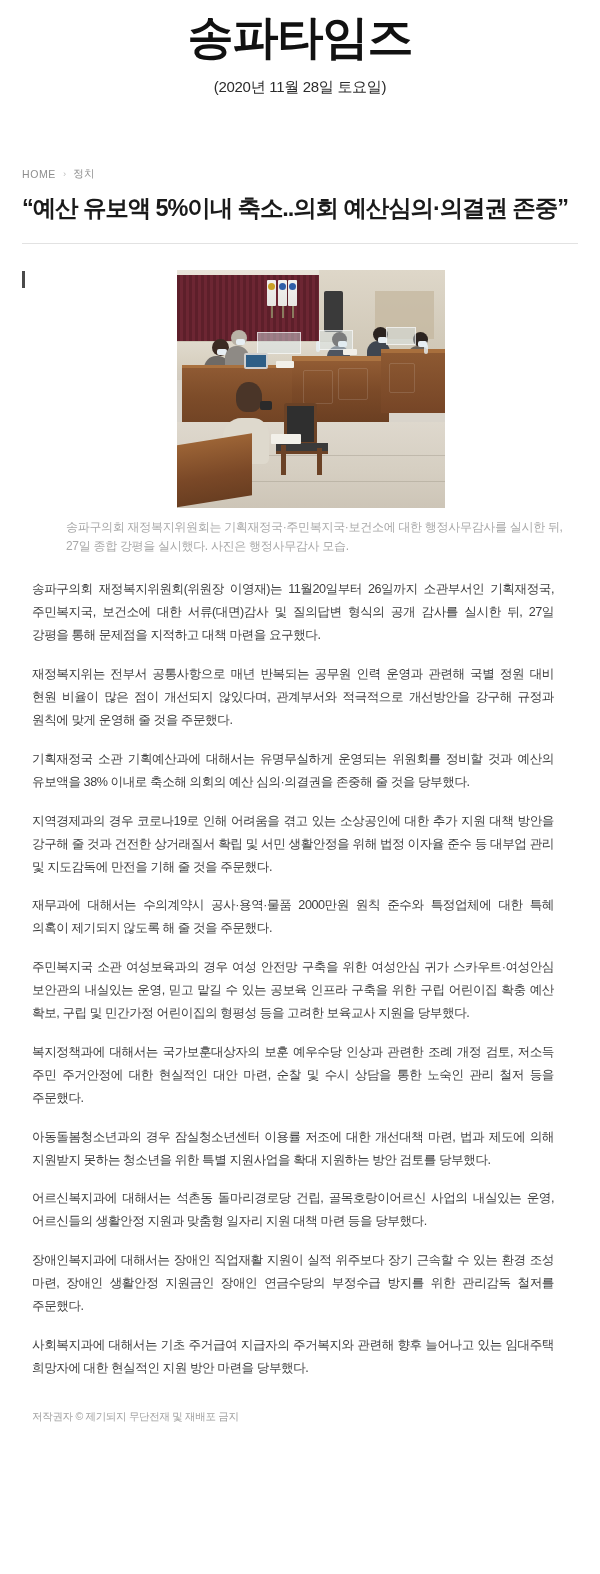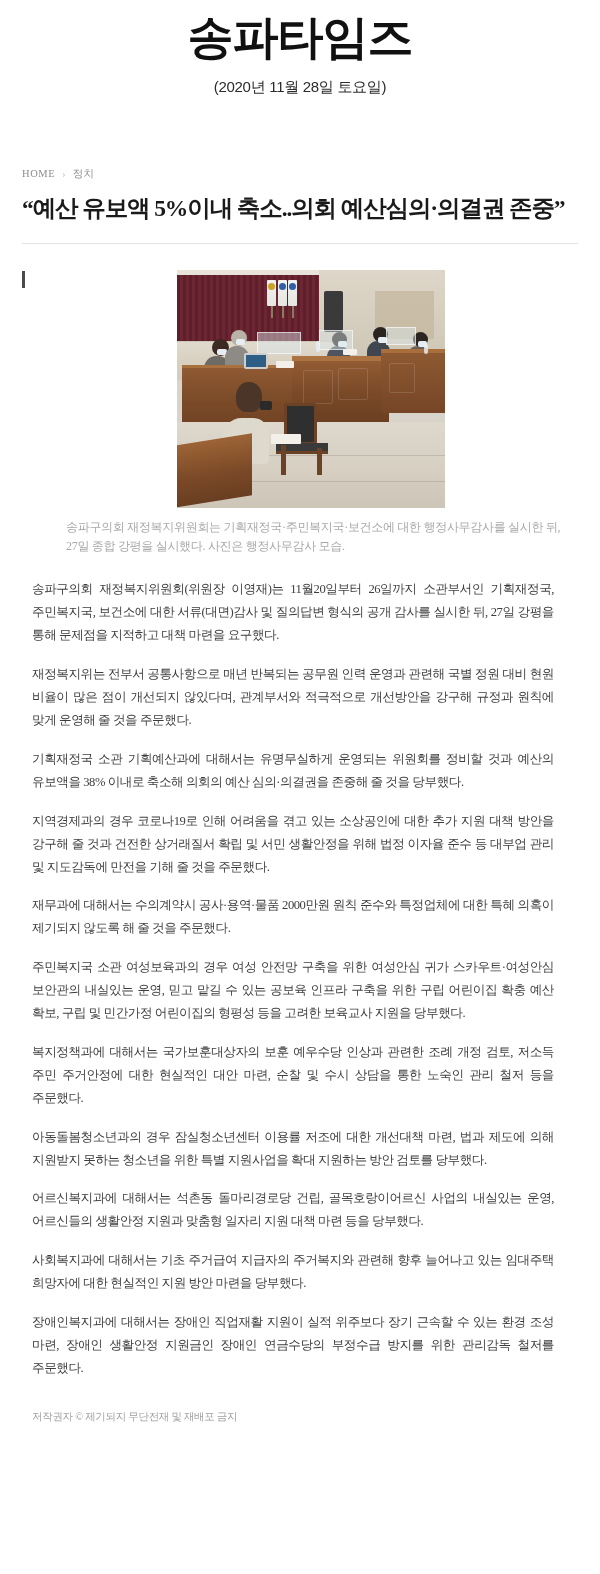--- a/index.html
+++ b/index.html
@@ -43,21 +43,20 @@
     letter-spacing: -0.3px;
   }
 
   .masthead-spacer {
     height: 70px;
   }
 
   
   .article {
     padding: 0 22px;
-    font-family: Liberation Serif, serif;
   }
 
   .breadcrumb {
     font-size: 10.5px;
     color: #8d8d8d;
     letter-spacing: 0.2px;
     margin-bottom: 12px;
     display: flex;
     align-items: center;
     gap: 7px;
@@ -398,22 +397,22 @@
     <section class="body-copy">
       <p class="para">송파구의회 재정복지위원회(위원장 이영재)는 11월20일부터 26일까지 소관부서인 기획재정국, 주민복지국, 보건소에 대한 서류(대면)감사 및 질의답변 형식의 공개 감사를 실시한 뒤, 27일 강평을 통해 문제점을 지적하고 대책 마련을 요구했다.</p>
       <p class="para">재정복지위는 전부서 공통사항으로 매년 반복되는 공무원 인력 운영과 관련해 국별 정원 대비 현원 비율이 많은 점이 개선되지 않있다며, 관계부서와 적극적으로 개선방안을 강구해 규정과 원칙에 맞게 운영해 줄 것을 주문했다.</p>
       <p class="para">기획재정국 소관 기획예산과에 대해서는 유명무실하게 운영되는 위원회를 정비할 것과  예산의 유보액을 38% 이내로 축소해 의회의 예산 심의·의결권을 존중해 줄 것을 당부했다.</p>
       <p class="para">지역경제과의 경우 코로나19로 인해 어려움을 겪고 있는 소상공인에 대한 추가 지원 대책 방안을 강구해 줄 것과 건전한 상거래질서 확립 및 서민 생활안정을 위해 법정 이자율 준수 등 대부업 관리 및 지도감독에 만전을 기해 줄 것을 주문했다.</p>
       <p class="para">재무과에 대해서는 수의계약시 공사·용역·물품 2000만원 원칙 준수와 특정업체에 대한 특혜 의혹이 제기되지 않도록 해 줄 것을 주문했다.</p>
       <p class="para">주민복지국 소관 여성보육과의 경우 여성 안전망 구축을 위한 여성안심 귀가 스카우트·여성안심 보안관의 내실있는 운영, 믿고 맡길 수 있는 공보육 인프라 구축을 위한 구립 어린이집 확충 예산 확보, 구립 및 민간가정 어린이집의 형평성 등을 고려한 보육교사 지원을 당부했다.</p>
       <p class="para">복지정책과에 대해서는 국가보훈대상자의 보훈 예우수당 인상과 관련한 조례 개정 검토, 저소득 주민 주거안정에 대한 현실적인 대안 마련, 순찰 및 수시 상담을 통한 노숙인 관리 철저 등을 주문했다.</p>
       <p class="para">아동돌봄청소년과의 경우 잠실청소년센터 이용률 저조에 대한 개선대책 마련, 법과 제도에 의해 지원받지 못하는 청소년을 위한 특별 지원사업을 확대 지원하는 방안 검토를 당부했다.</p>
       <p class="para">어르신복지과에 대해서는 석촌동 돌마리경로당 건립, 골목호랑이어르신 사업의 내실있는 운영, 어르신들의 생활안정 지원과 맞춤형 일자리 지원 대책 마련 등을 당부했다.</p>
+      <p class="para">장애인복지과에 대해서는 장애인 직업재활 지원이 실적 위주보다 장기 근속할 수 있는 환경 조성 마련, 장애인 생활안정 지원금인 장애인 연금수당의 부정수급 방지를 위한 관리감독 철저를 주문했다.</p>
       <p class="para">사회복지과에 대해서는 기초 주거급여 지급자의 주거복지와 관련해 향후 늘어나고 있는 임대주택 희망자에 대한 현실적인 지원 방안 마련을 당부했다.</p>
-      <p class="para">장애인복지과에 대해서는 장애인 직업재활 지원이 실적 위주보다 장기 근속할 수 있는 환경 조성 마련, 장애인 생활안정 지원금인 장애인 연금수당의 부정수급 방지를 위한 관리감독 철저를 주문했다.</p>
     </section>
 
     <footer class="article-footer">
       <div class="copyright">저작권자 © 제기되지 무단전재 및 재배포 금지</div>
     </footer>
 
   </main>
 </div>
 
 </body></html>

